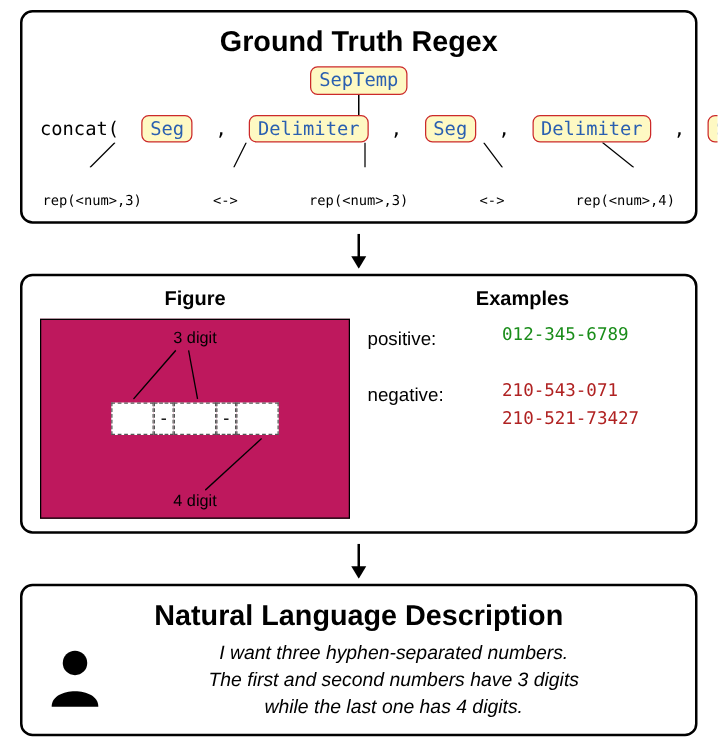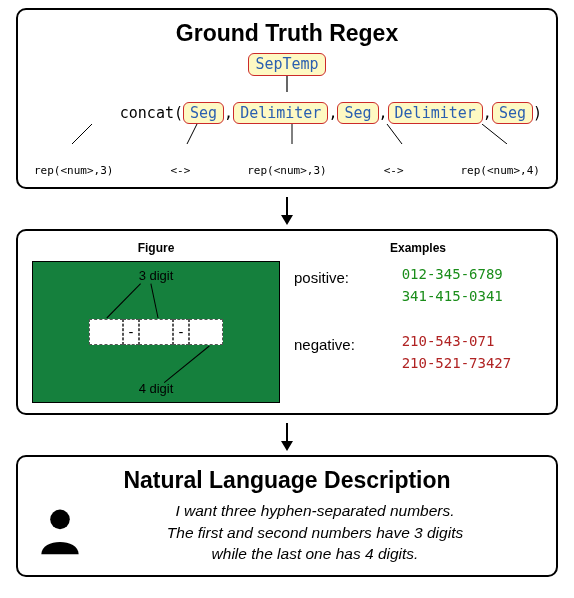--- a/index.html
+++ b/index.html
@@ -32,24 +32,23 @@
     font-family: 'Menlo', 'Consolas', monospace;
     color: #2a5fb0;
     font-size: 15px;
     background: #fef9c3;
     line-height: 1.1;
   }
   .mono { font-family: 'Menlo', 'Consolas', monospace; font-size: 15px; }
   .row-center { text-align: center; }
   .concat-row {
     display: flex;
-    justify-content: flex-end;
+    justify-content: space-between;
     align-items: center;
-    gap: 0;
-    margin-top: 10px;
+    gap: 18px;
     flex-wrap: nowrap;
   }
   .expansion-row {
     display: flex;
     justify-content: space-between;
     align-items: flex-start;
     margin-top: 20px;
     padding: 0 2px;
   }
   .exp-item { font-family: 'Menlo','Consolas',monospace; font-size: 11px; white-space: nowrap; }
@@ -61,30 +60,30 @@
   }
   .arrow-down svg { display:block; }
 
   .panel-two {
     display: flex;
     gap: 14px;
   }
   .section-title {
     text-align: center;
     font-weight: 700;
-    font-size: 12px;
+    font-size: 16px;
     margin-bottom: 6px;
   }
   .figure-col { flex: 1; }
   .examples-col { flex: 1; }
   .figure-box {
     border: 1.5px solid #000;
-    height: 142px;
+    height: 160px;
     position: relative;
-    background: #15803d;
+    background: #be185d;
   }
   .seg-strip {
     position: absolute;
     top: 50%;
     left: 50%;
     transform: translate(-50%, -50%);
     display: flex;
   }
   .seg-box {
     width: 34px;
@@ -208,21 +207,20 @@
       </svg>
     </div>
   </div>
 
   <div class="examples-col">
     <div class="section-title">Examples</div>
     <div class="examples-grid">
       <div class="ex-label">positive:</div>
       <div class="ex-vals pos">
         <div>012-345-6789</div>
-        <div>341-415-0341</div>
       </div>
       <div class="spacer-row"></div>
       <div class="ex-label">negative:</div>
       <div class="ex-vals neg">
         <div>210-543-071</div>
         <div>210-521-73427</div>
       </div>
     </div>
   </div>
 </div>

